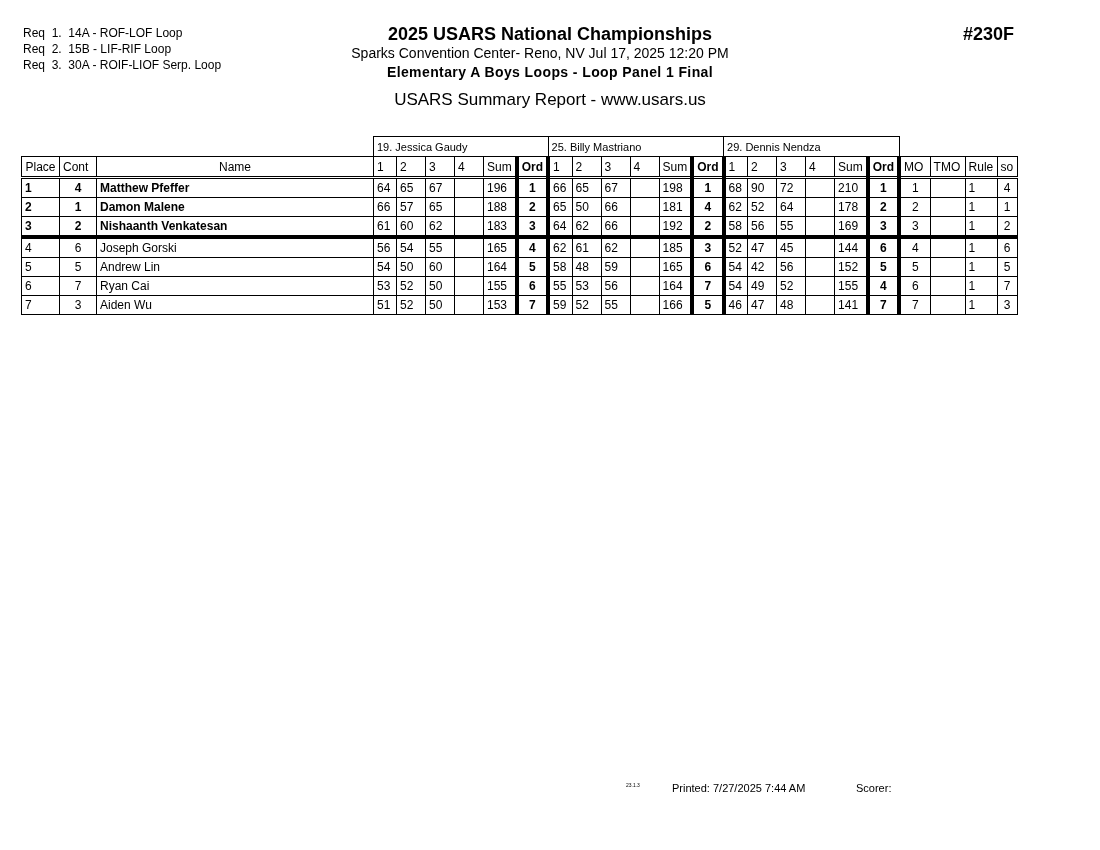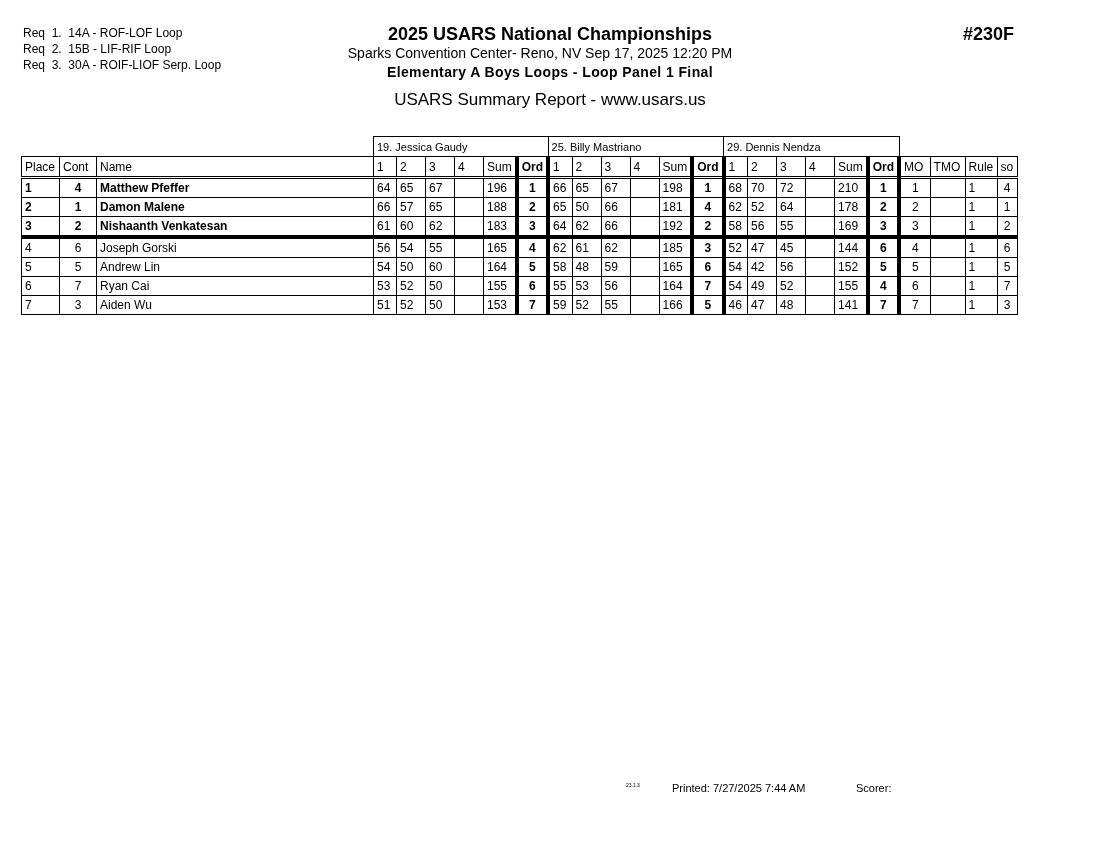--- a/index.html
+++ b/index.html
@@ -14,21 +14,21 @@
   .t4 { top:90px; font-size:17px; }
   .evnum { position:absolute; left:963px; top:24px; font-size:18px; font-weight:bold; }
 
   table.res { position:absolute; left:21px; top:136px; border-collapse:collapse;
               font-size:12px; table-layout:fixed; }
   table.res td { border:1px solid #000; padding:0 3px; height:19px; white-space:nowrap;
                  overflow:hidden; }
   table.res tr.judge td.blank { border:none; }
   table.res tr.judge td.jn { height:19px; font-size:11px; vertical-align:middle; }
   table.res tr.colh td { text-align:left; border-bottom:3px double #000; }
-  table.res tr.colh td.left { text-align:left; }
+  table.res tr.colh td.left { text-align:center; }
   table.res tr.data td { height:18px; }
   .c { text-align:center; }
   .r { }
   .l { text-align:left; }
   .b { font-weight:bold; }
   .ord { font-weight:bold; text-align:center; border-left:4px solid #000 !important;
          border-right:4px solid #000 !important;margin-left:22px; }
   .jfirst { border-left:4px solid #000 !important; }
   tr.cut td { border-bottom:4px solid #000 !important; }
   .footer { position:absolute; top:782px; font-size:11px; }
@@ -39,21 +39,21 @@
 </head>
 <body>
 
 <div class="reqs">
   <div>Req  1.  14A - ROF-LOF Loop</div>
   <div>Req  2.  15B - LIF-RIF Loop</div>
   <div>Req  3.  30A - ROIF-LIOF Serp. Loop</div>
 </div>
 
 <div class="hdr t1">2025 USARS National Championships</div>
-<div class="hdr t2">Sparks Convention Center- Reno, NV  Sep 17, 2025  12:20 PM</div>
+<div class="hdr t2">Sparks Convention Center- Reno, NV  Jul 17, 2025  12:20 PM</div>
 <div class="hdr t3">Elementary A Boys Loops - Loop Panel 1 Final</div>
 <div class="hdr t4">USARS Summary Report - www.usars.us</div>
 <div class="evnum">#230F</div>
 
 <table class="res">
   <colgroup>
     <col style="width:38px">
       <col style="width:37px">
       <col style="width:277px">
     <col style="width:23px">
@@ -124,21 +124,21 @@
         <td class="l"></td>
         <td class="r">196</td>
         <td class="ord">1</td>
         <td class="l jfirst">66</td>
         <td class="l">65</td>
         <td class="l">67</td>
         <td class="l"></td>
         <td class="r">198</td>
         <td class="ord">1</td>
         <td class="l jfirst">68</td>
-        <td class="l">70</td>
+        <td class="l">90</td>
         <td class="l">72</td>
         <td class="l"></td>
         <td class="r">210</td>
         <td class="ord">1</td>
         <td class="c">1</td>
         <td class="c"></td>
         <td class="r">1</td>
         <td class="c">4</td>
       </tr>
       <tr class="data">

